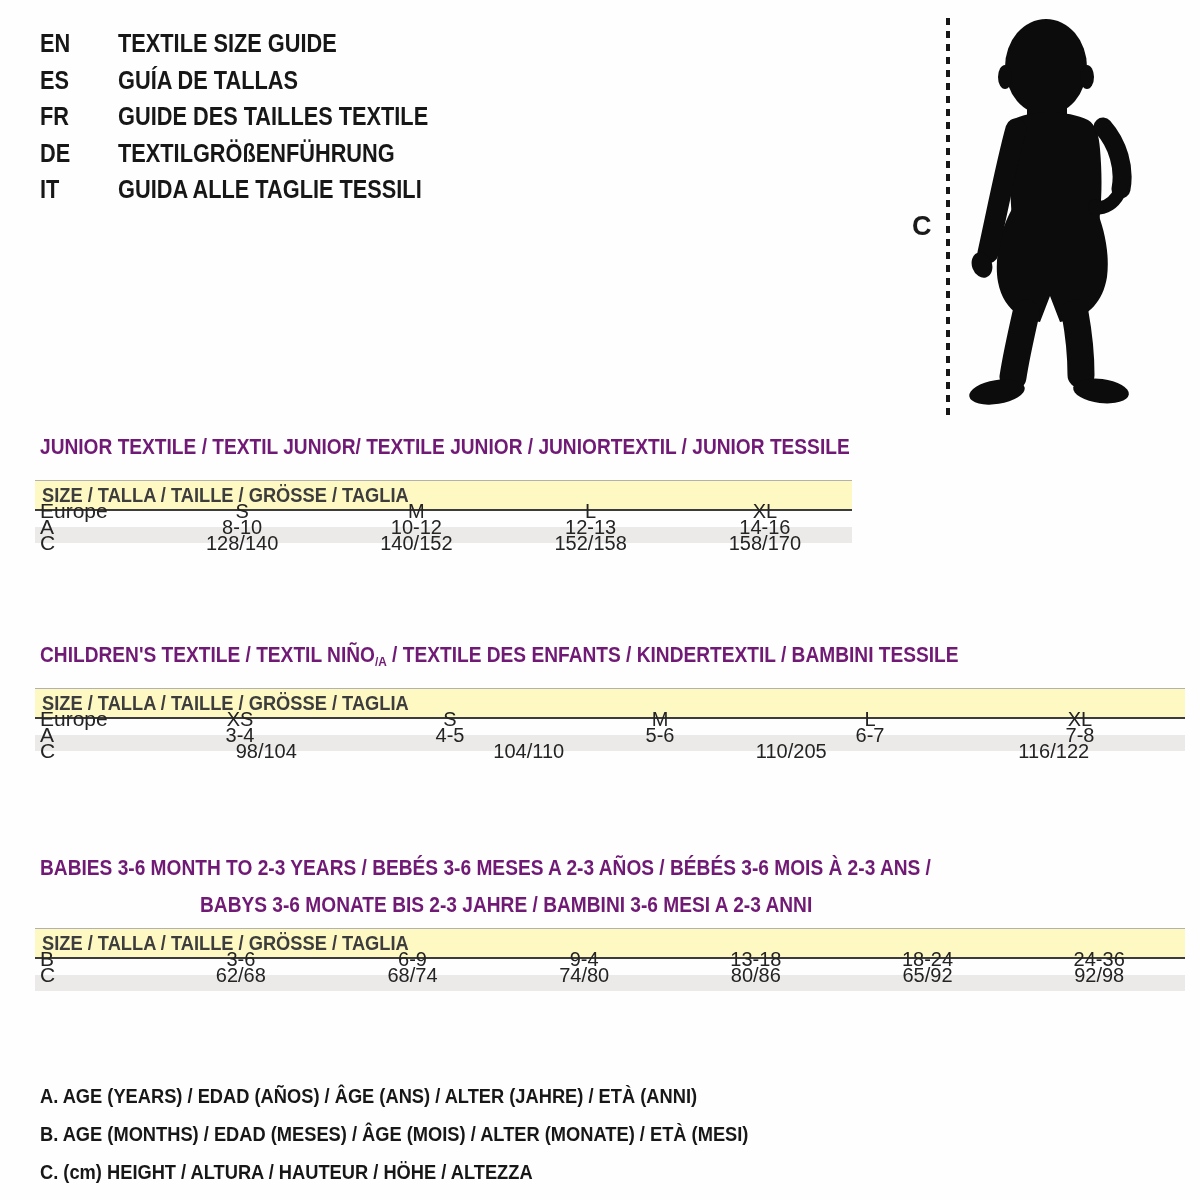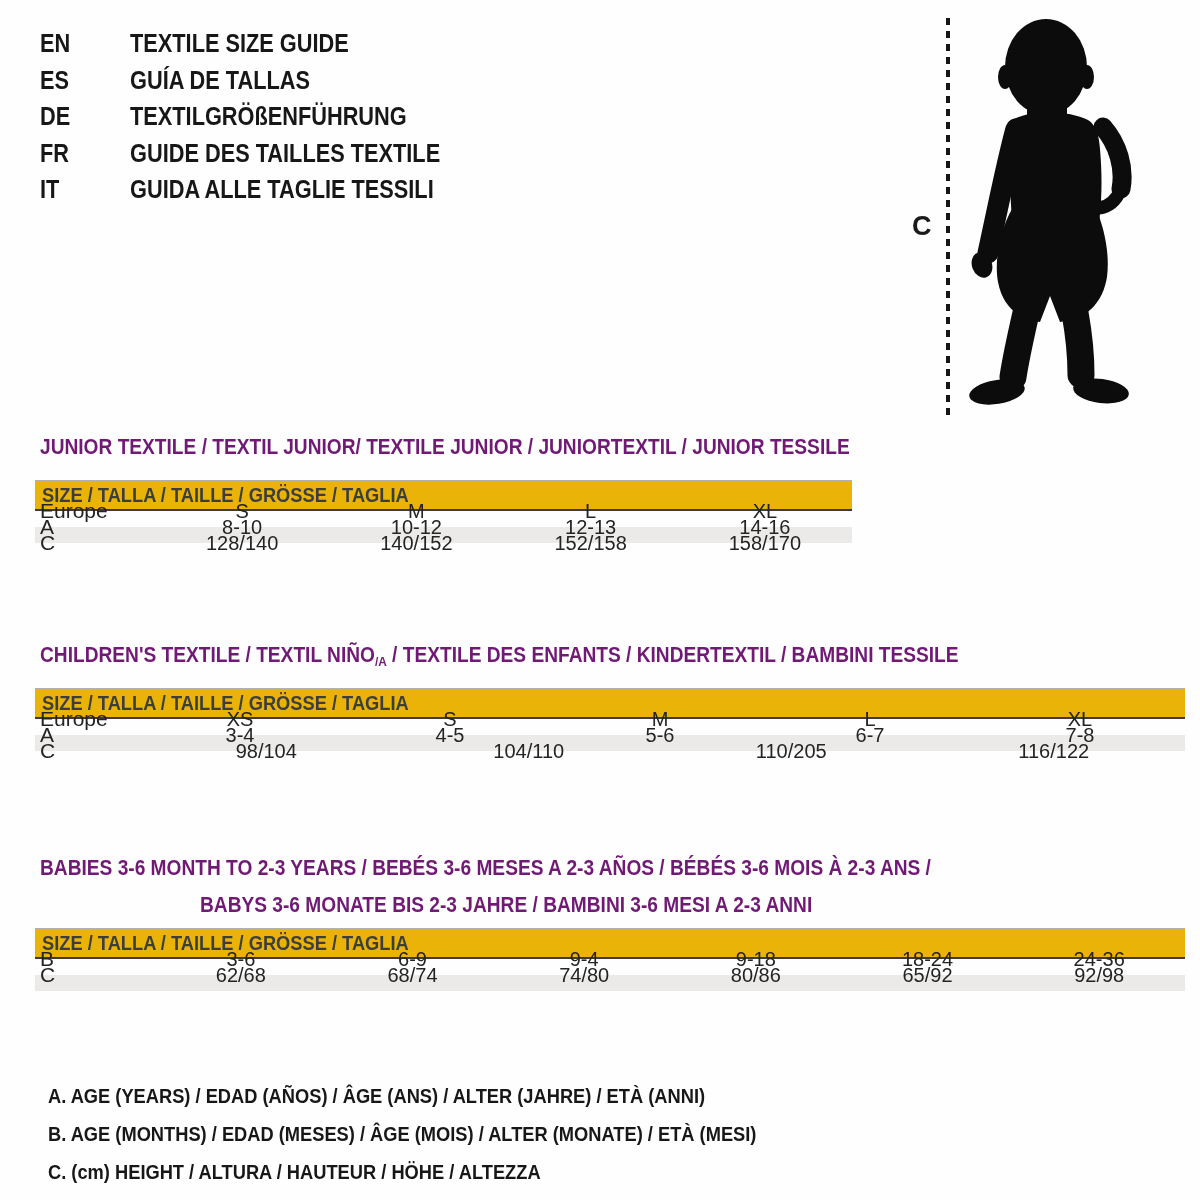--- a/index.html
+++ b/index.html
@@ -7,71 +7,71 @@
     width:1200px;height:1200px;position:relative;overflow:hidden;
     background:#fefefe;color:#1c1c1c;
     font-family:"Liberation Sans","DejaVu Sans",sans-serif;
     -webkit-font-smoothing:antialiased;
   }
   .abs{position:absolute;}
   .cond{display:inline-block;transform:scaleX(0.87);transform-origin:0 50%;white-space:nowrap;}
 
   
   .lang-block{left:40px;top:25px;}
-  .lang-row{display:flex;line-height:36.6px;font-size:25px;font-weight:700;color:#171717;gap:12px;}
+  .lang-row{display:flex;line-height:36.6px;font-size:25px;font-weight:700;color:#171717;}
   .lang-code{width:78px;flex:0 0 78px;}
   .lang-label{flex:1;}
 
   
   .measure-line{left:946px;top:18px;width:4px;height:397px;
     background:repeating-linear-gradient(to bottom,#161616 0 7px,transparent 7px 13px);}
   .measure-label{left:912px;top:211px;font-size:27px;font-weight:700;color:#1a1a1a;}
   .silhouette{left:966px;top:15px;}
 
   
   .sec-title{font-size:22px;font-weight:700;color:#701a75;line-height:26px;}
   .sec-title .sub{font-size:0.62em;vertical-align:-0.28em;}
   .title-2line{line-height:37px;}
 
   
   .size-table{font-size:20px;color:#242424;}
-  .bar{height:28px;background:#eab308;border-top:1px solid #b3b1b0;border-bottom:2px solid #3d3c3c;
+  .bar{height:28px;background:#fef9c3;border-top:1px solid #b3b1b0;border-bottom:2px solid #3d3c3c;
     padding-left:7px;display:flex;align-items:center;
     font-size:21px;font-weight:700;color:#3d3d3d;}
   .trow{display:flex;height:16px;line-height:32px;align-items:flex-end;}
   .trow.zebra{background:#eceae9;}
   .lbl{padding-left:5px;font-size:21px;}
   .cell{flex:1 1 0;text-align:center;}
   .junior .lbl{width:115px;flex:0 0 115px;}
   .children .lbl{width:95px;flex:0 0 95px;}
   .babies .lbl{width:115px;flex:0 0 115px;}
 
   
-  .legend{left:40px;top:1077px;margin-left:8px;}
+  .legend{left:40px;top:1077px;}
   .legend-row{font-size:21px;font-weight:700;line-height:38px;color:#171717;}
 </style>
 </head>
 <body>
 
 <div class="abs lang-block">
   <div class="lang-row">
     <span class="lang-code"><span class="cond">EN</span></span>
     <span class="lang-label"><span class="cond">TEXTILE SIZE GUIDE</span></span>
   </div>
   <div class="lang-row">
     <span class="lang-code"><span class="cond">ES</span></span>
     <span class="lang-label"><span class="cond">GUÍA DE TALLAS</span></span>
   </div>
   <div class="lang-row">
+    <span class="lang-code"><span class="cond">FR</span></span>
+    <span class="lang-label"><span class="cond">GUIDE DES TAILLES TEXTILE</span></span>
+  </div>
+  <div class="lang-row">
     <span class="lang-code"><span class="cond">DE</span></span>
     <span class="lang-label"><span class="cond">TEXTILGRÖßENFÜHRUNG</span></span>
-  </div>
-  <div class="lang-row">
-    <span class="lang-code"><span class="cond">FR</span></span>
-    <span class="lang-label"><span class="cond">GUIDE DES TAILLES TEXTILE</span></span>
   </div>
   <div class="lang-row">
     <span class="lang-code"><span class="cond">IT</span></span>
     <span class="lang-label"><span class="cond">GUIDA ALLE TAGLIE TESSILI</span></span>
   </div>
 </div>
 
 <div class="abs measure-line"></div>
 <div class="abs measure-label">C</div>
 <svg class="abs silhouette" width="167" height="402" viewBox="0 0 167 402" xmlns="http://www.w3.org/2000/svg">
@@ -166,21 +166,21 @@
 </div>
 <div class="abs size-table babies" style="left:35px;top:928px;width:1150px;">
   <div class="bar">
     <span class="cond">SIZE / TALLA / TAILLE / GRÖSSE / TAGLIA</span>
   </div>
   <div class="trow">
     <span class="lbl">B</span>
     <span class="cell">3-6</span>
     <span class="cell">6-9</span>
     <span class="cell">9-4</span>
-    <span class="cell">9-18</span>
+    <span class="cell">13-18</span>
     <span class="cell">18-24</span>
     <span class="cell">24-36</span>
   </div>
   <div class="trow zebra">
     <span class="lbl">C</span>
     <span class="cell">62/68</span>
     <span class="cell">68/74</span>
     <span class="cell">74/80</span>
     <span class="cell">80/86</span>
     <span class="cell">65/92</span>

